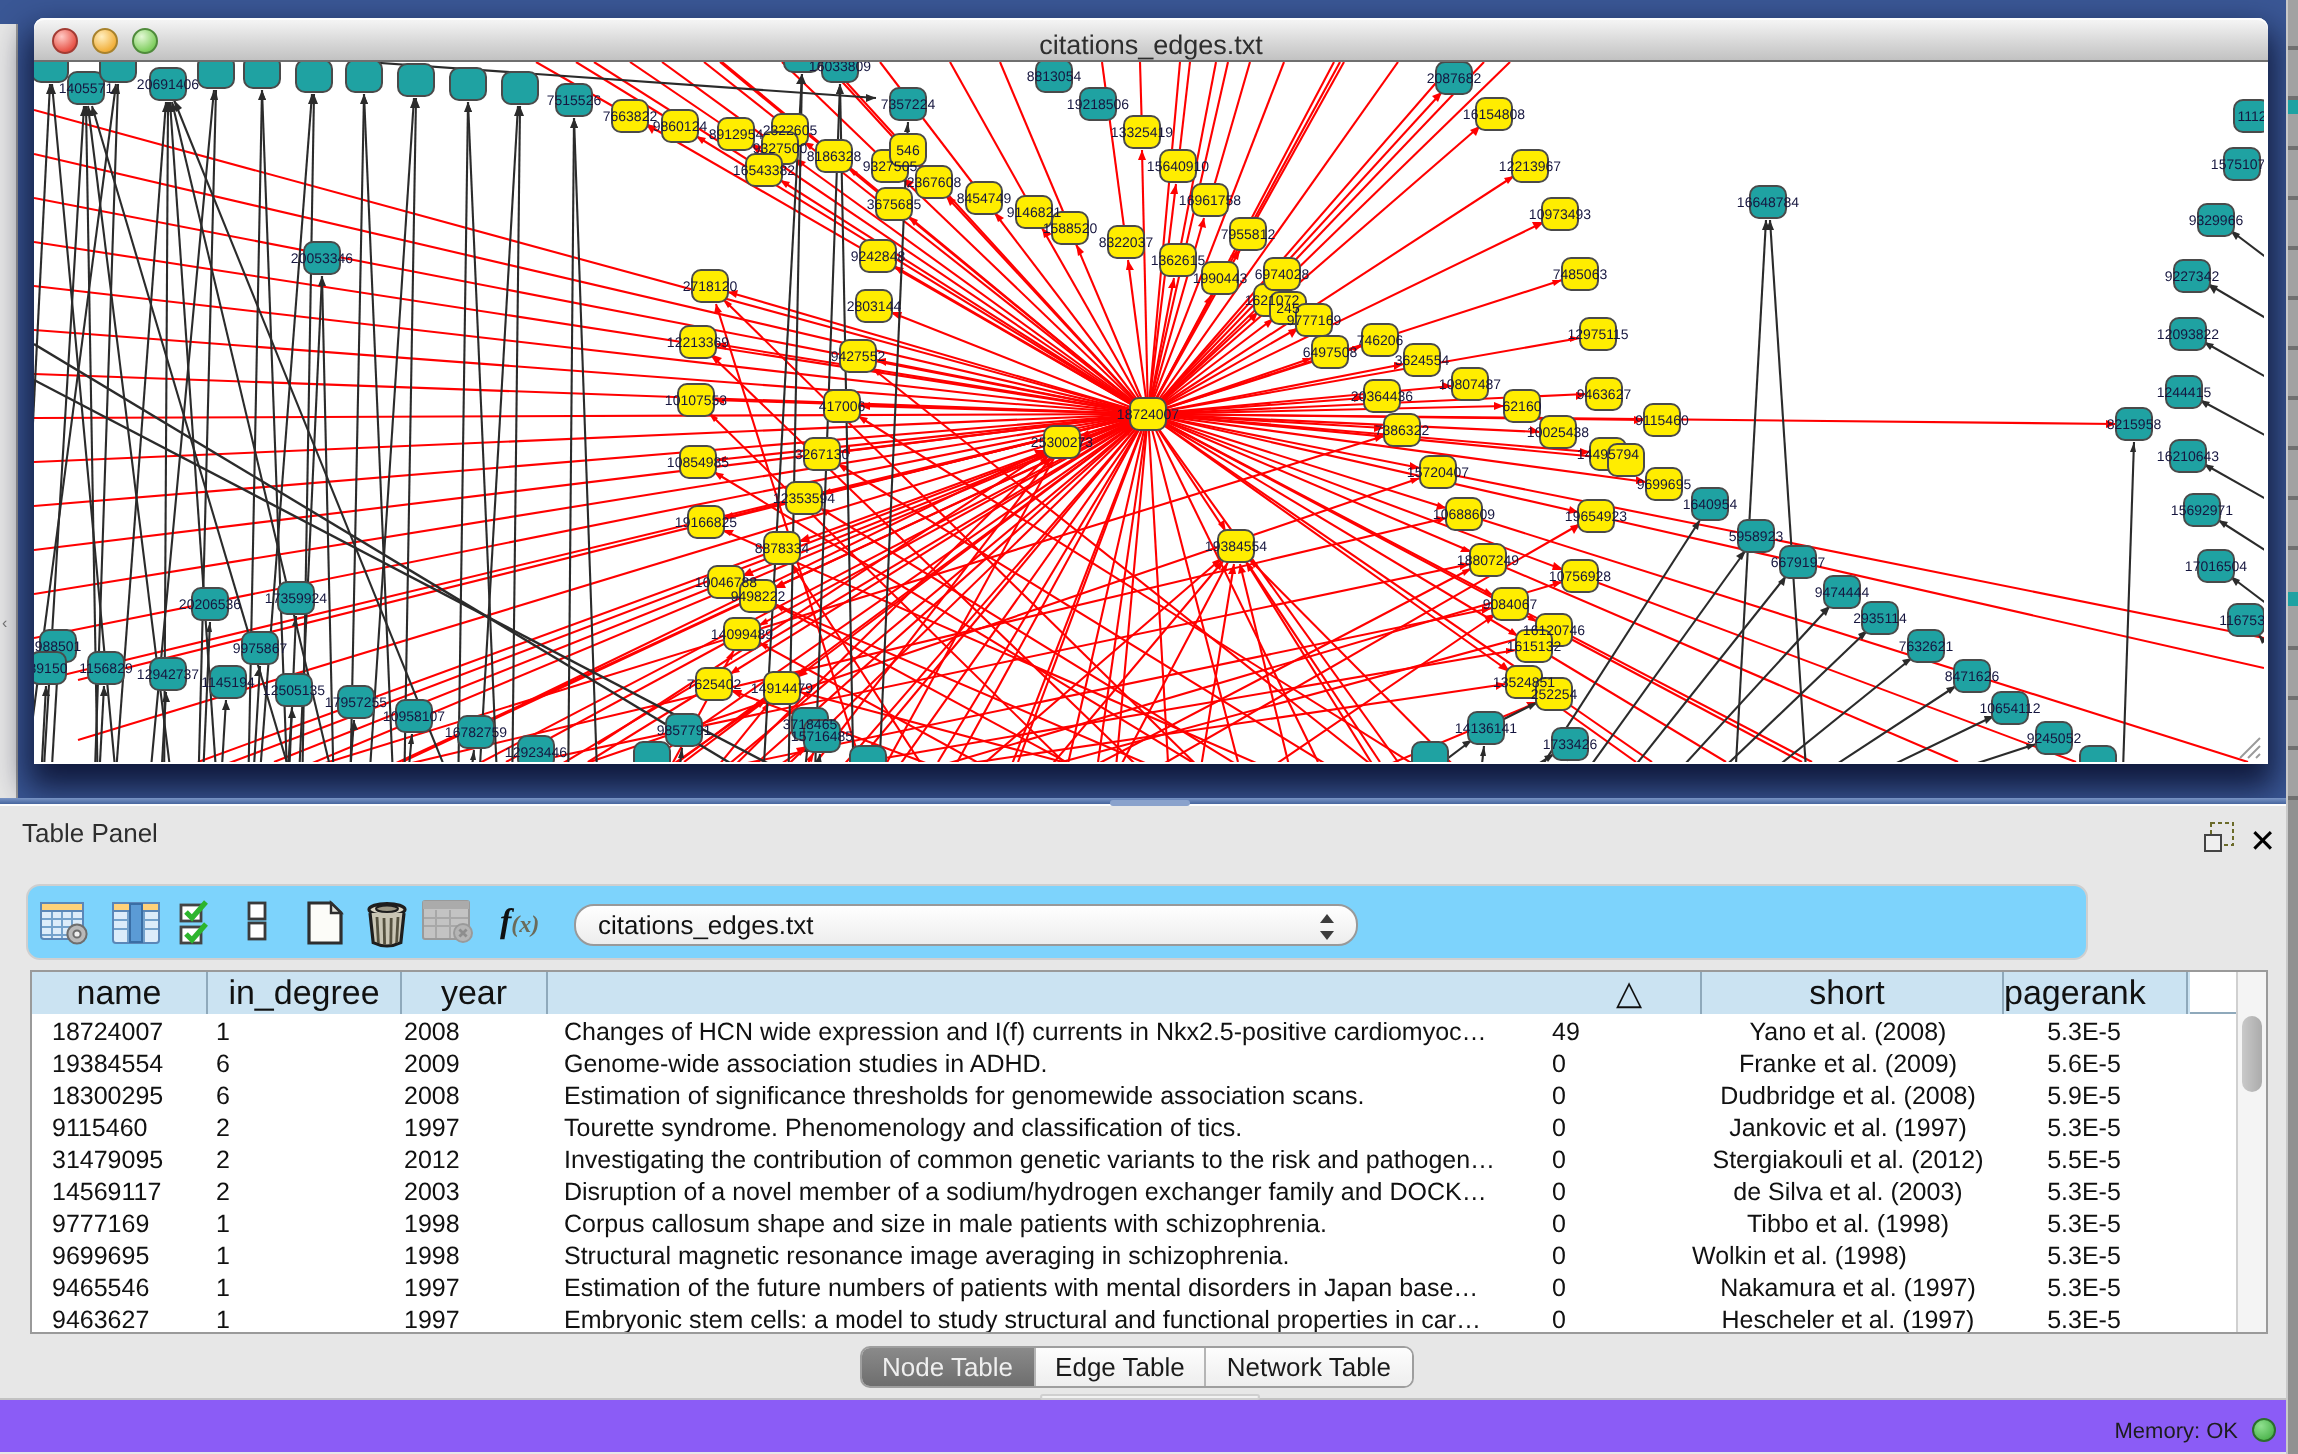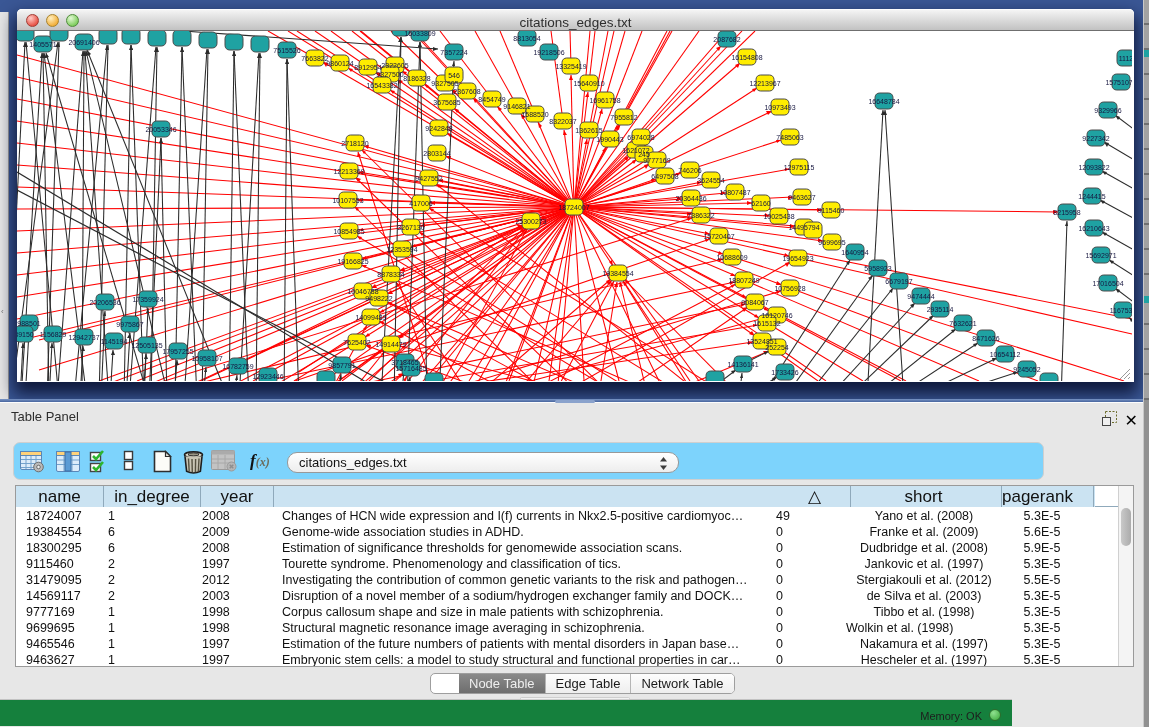--- a/index.html
+++ b/index.html
@@ -21,25 +21,25 @@
 #toolbox { position:absolute; left:13px; top:43px; width:1031px; height:38px; background:#7dd3fc;
            border:1px solid #cfcfcf; border-radius:7px; }
 #combo { position:absolute; left:273px; top:9px; width:392px; height:21px; background:linear-gradient(#fff,#ededed);
          border:1px solid #999; border-radius:10px; font-size:13px; color:#111;
          line-height:19px; padding-left:11px; }
 #tablewrap { position:absolute; left:15px; top:86px; width:1119px; height:182px; background:#fff;
              border:1px solid #9a9a9a; overflow:hidden; }
 #vsb { position:absolute; right:0; top:0; width:15px; height:182px; background:#f4f4f4; border-left:1px solid #d0d0d0; }
 #vsb .th { position:absolute; left:2px; top:22px; width:10px; height:38px; background:linear-gradient(90deg,#c9c9c9,#ababab); border-radius:5px; }
 #tabs { position:absolute; left:430px; top:274px; height:21px; display:flex; font-size:13px;
-        border:1px solid #9e9e9e; border-radius:5px; overflow:hidden; background:#fff;padding-left:28px; }
+        border:1px solid #9e9e9e; border-radius:5px; overflow:hidden; background:#fff; }
 #tabs div { padding:0 10px; line-height:20px; color:#1a1a1a; background:linear-gradient(#fdfdfd,#eee); }
 #tabs div.sel { background:linear-gradient(#8a8a8a,#6e6e6e); color:#efefef; }
 #tabs div + div { border-left:1px solid #b5b5b5; }
-#statusbar { position:absolute; left:0; top:300px; width:1012px; height:27px; background:#15803d; border-top:1px solid #c2c2c2; }
+#statusbar { position:absolute; left:0; top:300px; width:1149px; height:27px; background:#8b5cf6; border-top:1px solid #c2c2c2; }
 #mem { position:absolute; right:30px; top:10px; font-size:11px; color:#1d1d1d; }
 #memdot { position:absolute; right:11px; top:9px; width:12px; height:12px; border-radius:50%;
           background:radial-gradient(circle at 35% 30%, #8fe08f, #3aa83a); border:1px solid #2c6e2c; }
 #fltico { position:absolute; right:32px; top:12px; }
 #closex { position:absolute; right:11px; top:12px; }
 </style></head><body>
 <div id="rightedge"></div>
 <div id="desk" style="width:1144px">
   <div id="lstrip">
       <div style="position:absolute;left:1px;top:295px;font-size:8px;color:#777">‹</div>

